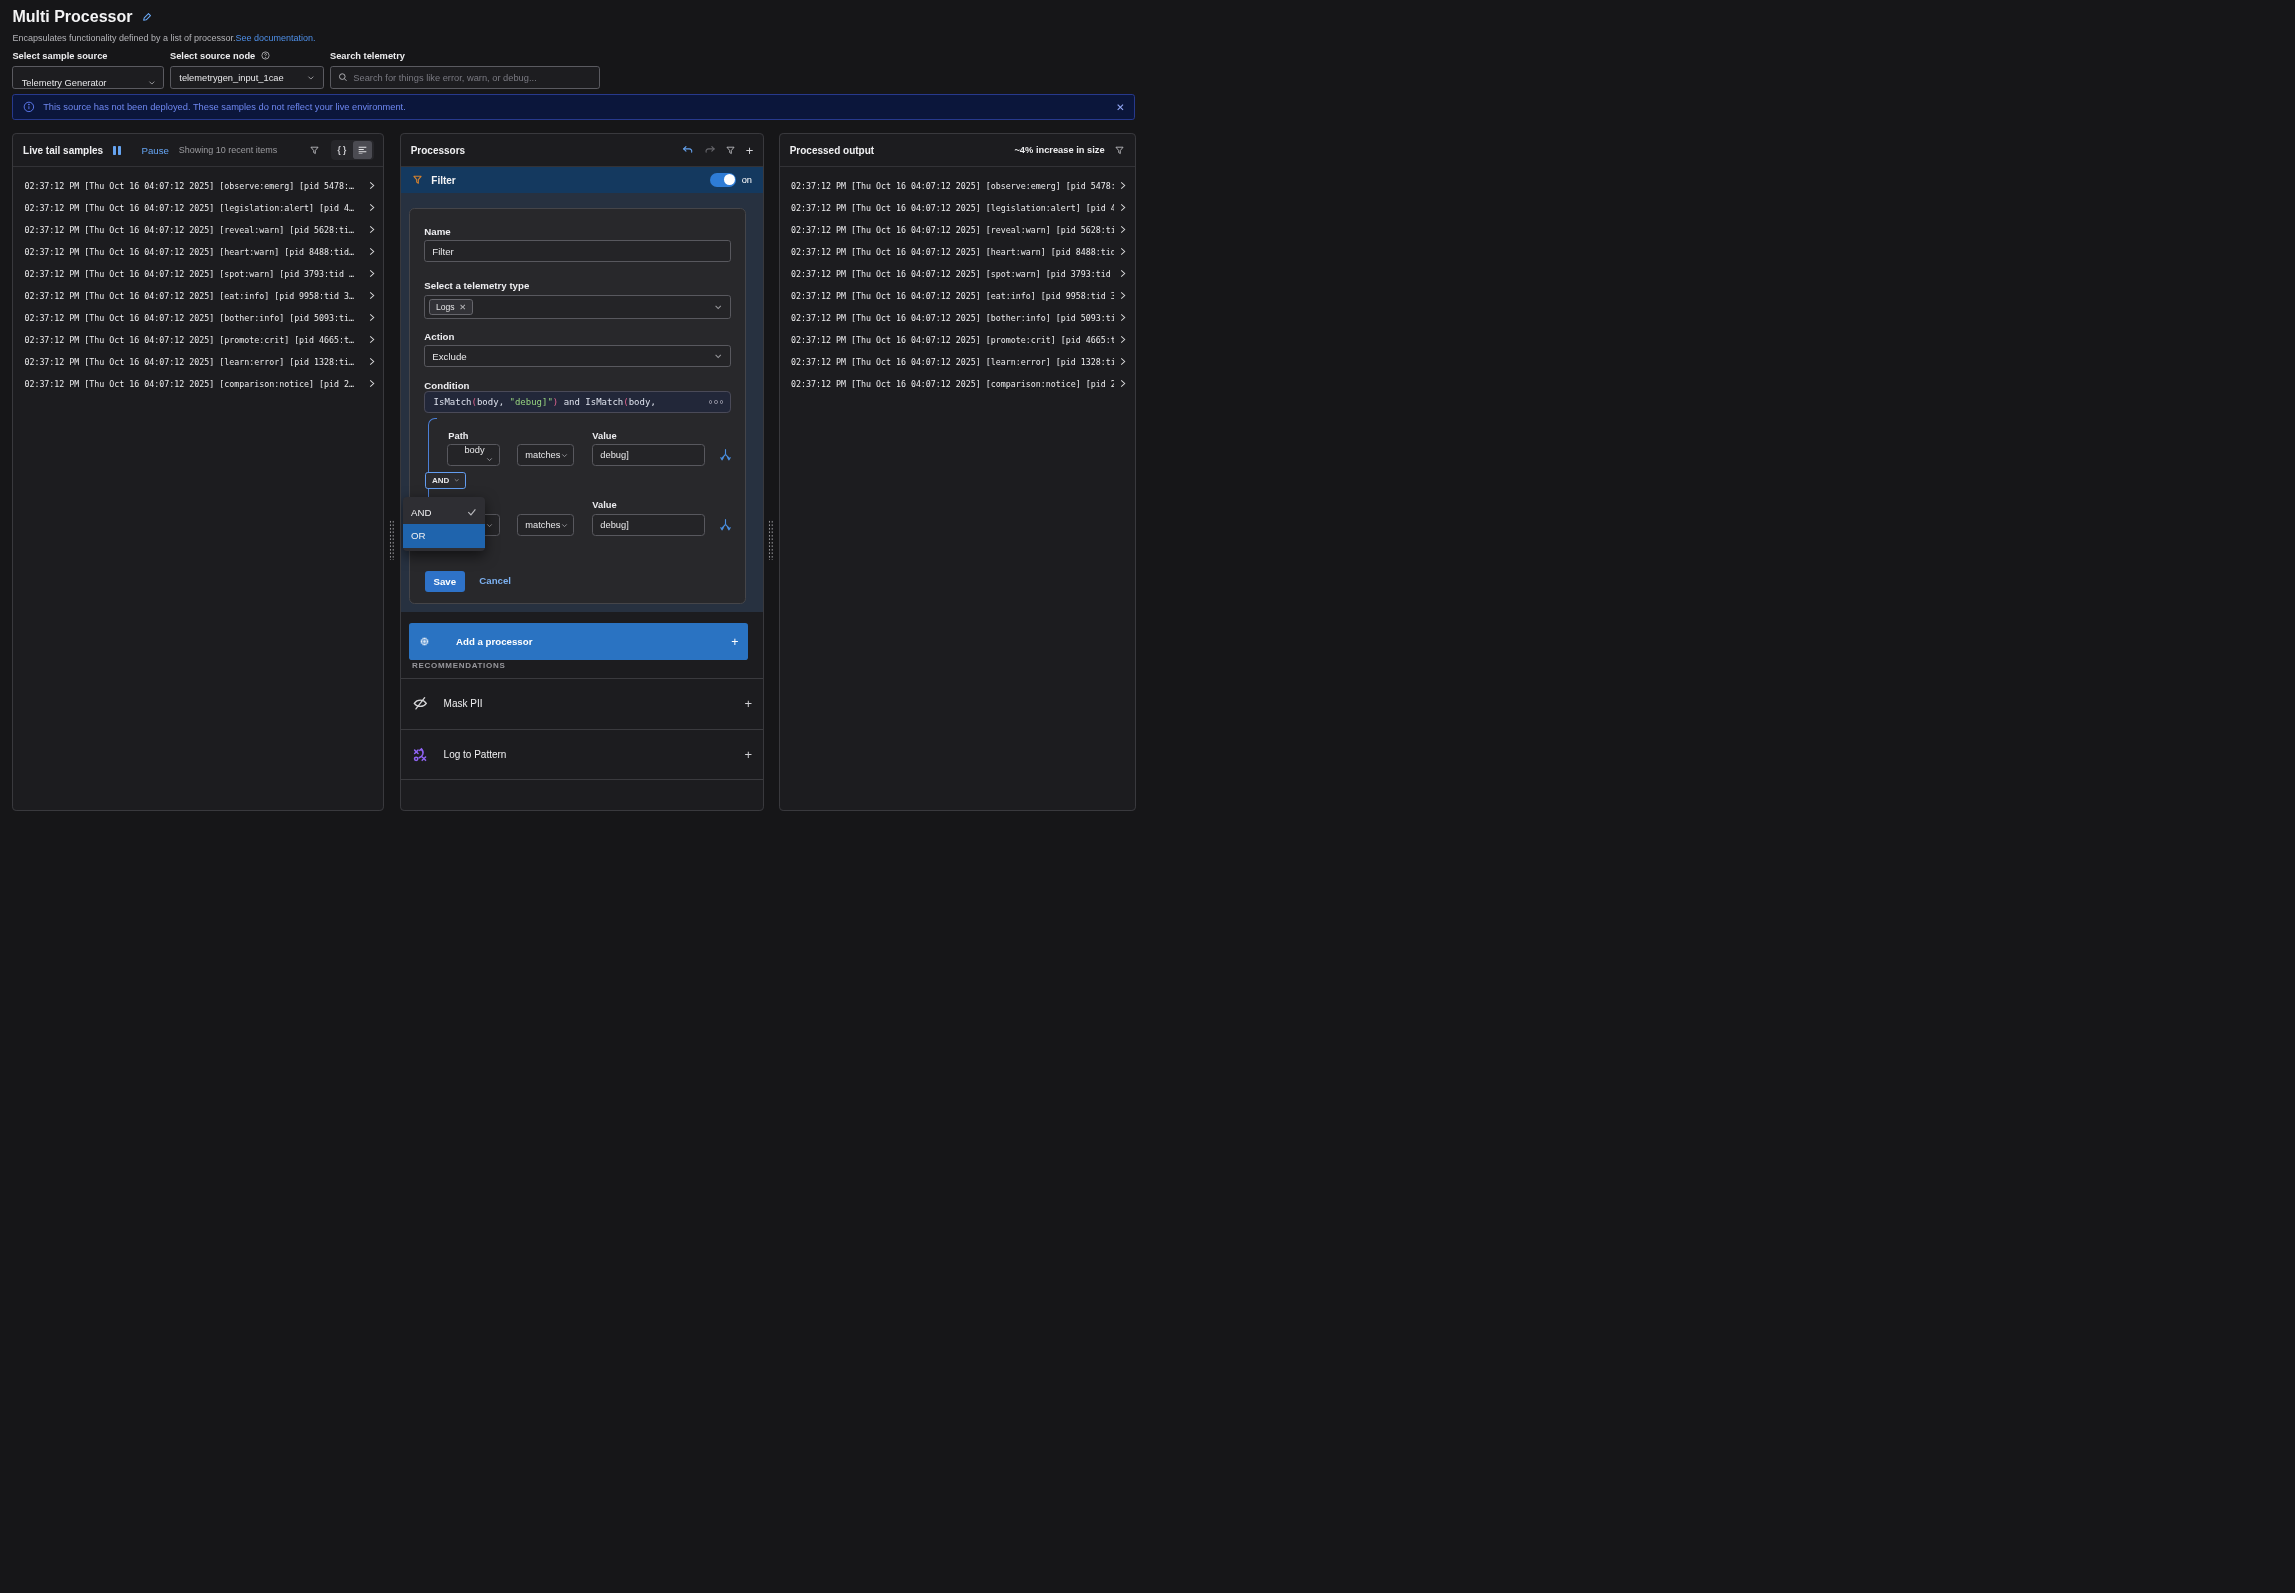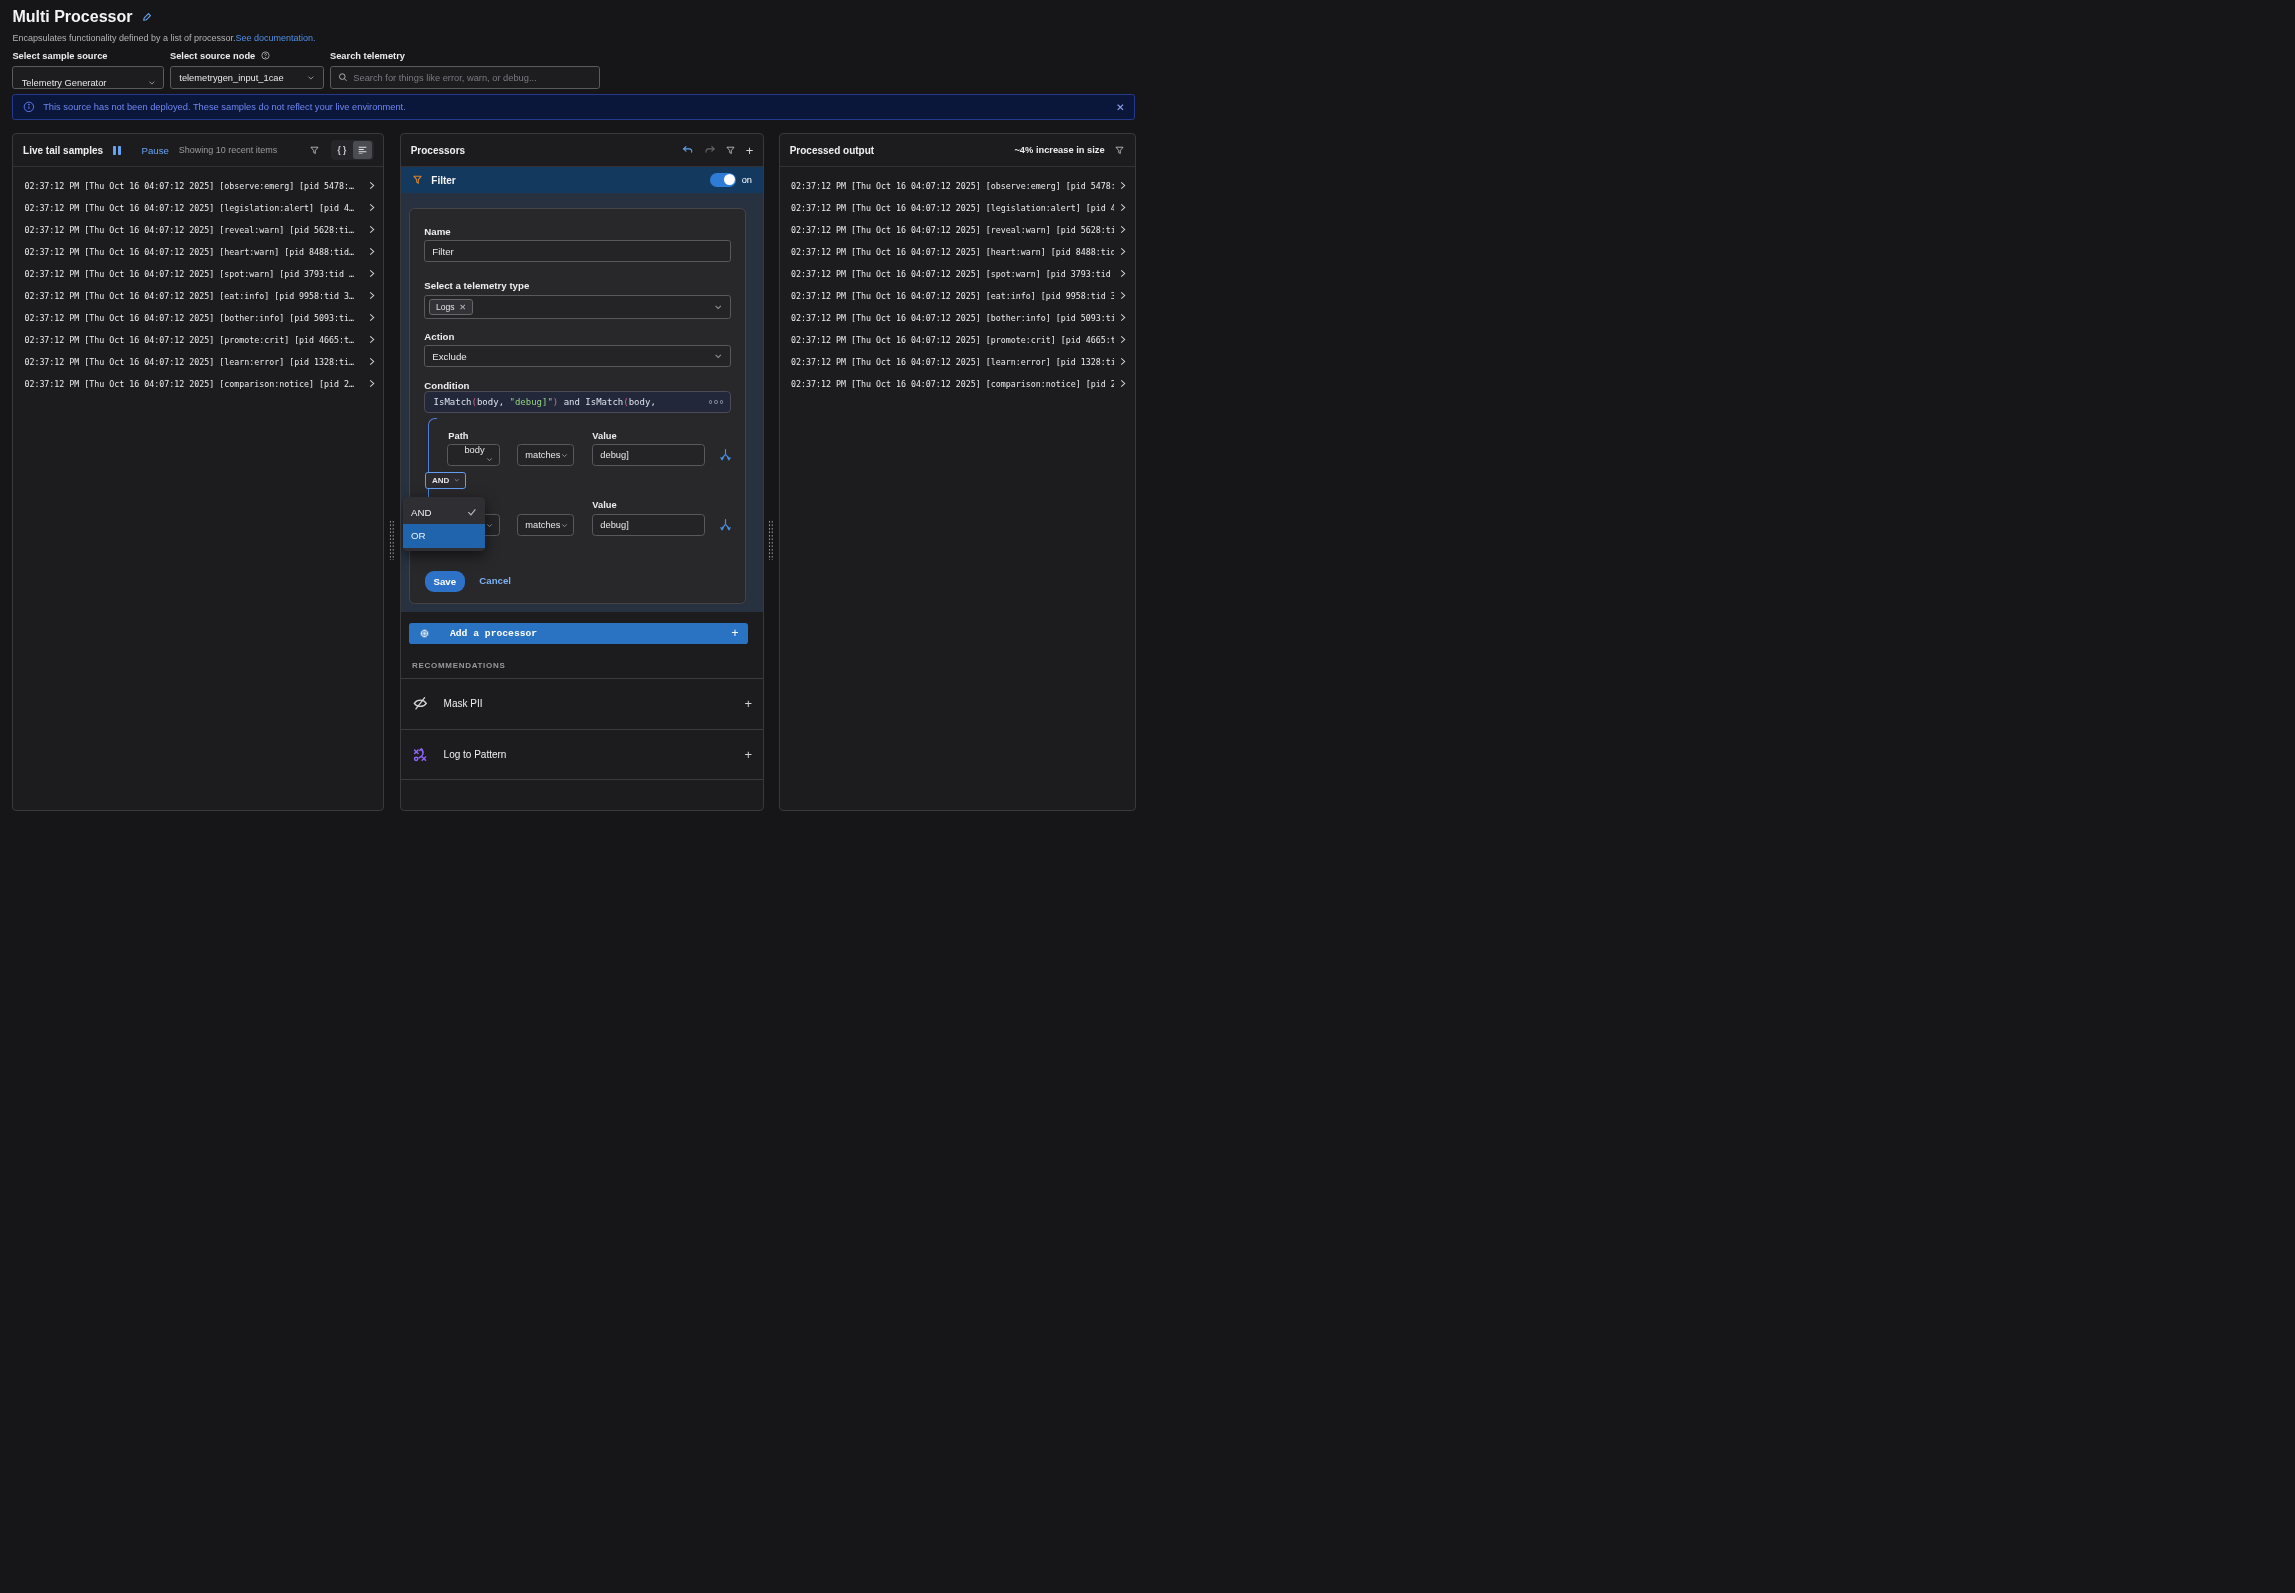--- a/index.html
+++ b/index.html
@@ -95,28 +95,28 @@
   .and-btn { position:absolute; left:14.5px; top:263px; width:41px; height:16.6px; border:1px solid #639df0; border-radius:2.8px;
     background:#2b2b2f; display:flex; align-items:center; padding:0 4.1px 0 6.2px; gap:4.1px;
     font-size:8px; font-weight:bold; color:#e6e6e8; cursor:pointer; }
 
   .combo-menu { position:absolute; left:-7.6px; top:288px; width:82px; background:#2e2e33; border-radius:4.1px;
     box-shadow:0 4.1px 12.4px rgba(0,0,0,.55); padding:3.5px 0; z-index:6; }
   .combo-opt { height:23.5px; display:flex; align-items:center; padding:0 8.3px; font-size:9.7px; color:#f0f0f2; cursor:pointer; }
   .combo-opt .ck { margin-left:auto; }
   .combo-opt.hl { background:#1f64ad; }
 
-  .save-btn { position:absolute; left:14.5px; top:362px; width:40px; height:21px; background:#2e72c8; border:none; border-radius:9px;
+  .save-btn { position:absolute; left:14.5px; top:362px; width:40px; height:21px; background:#2e72c8; border:none; border-radius:3px;
     color:#fff; font-size:9.7px; font-weight:bold; cursor:pointer; font-family:"Liberation Sans",sans-serif; }
   .cancel-btn { position:absolute; left:69px; top:366px; background:none; border:none; color:#7db1f0; font-size:9.7px;
     font-weight:bold; cursor:pointer; font-family:"Liberation Sans",sans-serif; }
 
-  .add-proc { position:absolute; left:8.3px; top:489px; width:339px; height:21px; background:#2a73c2; border:none; border-radius:2.8px;
-    display:flex; align-items:center; gap:20px; padding:0 9.7px; color:#fff; font-size:9.7px; font-weight:bold; cursor:pointer;
-    font-family:Liberation Mono, monospace; }
+  .add-proc { position:absolute; left:8.3px; top:489px; width:339px; height:37px; background:#2a73c2; border:none; border-radius:2.8px;
+    display:flex; align-items:center; gap:26px; padding:0 9.7px; color:#fff; font-size:9.7px; font-weight:bold; cursor:pointer;
+    font-family:Liberation Sans, sans-serif; }
   .add-proc .plus { margin-left:auto; font-size:12.4px; font-weight:normal; }
 
   .rec-heading { position:absolute; left:11px; top:527px; font-size:8px; font-weight:bold; letter-spacing:0.7px; color:#97979c; }
   .rec-row { position:absolute; left:0; right:0; height:50px; border-top:0.7px solid #3a3a3e; display:flex; align-items:center;
     padding:0 11px; gap:15px; cursor:pointer; }
   .rec-row .rec-label { font-size:10px; color:#f0f0f2; }
   .rec-row .plus { margin-left:auto; color:#cfcfd3; font-size:13px; font-weight:normal; }
   .rec-bottom-divider { position:absolute; left:0; right:0; top:645px; border-top:0.7px solid #3a3a3e; }
 
   

